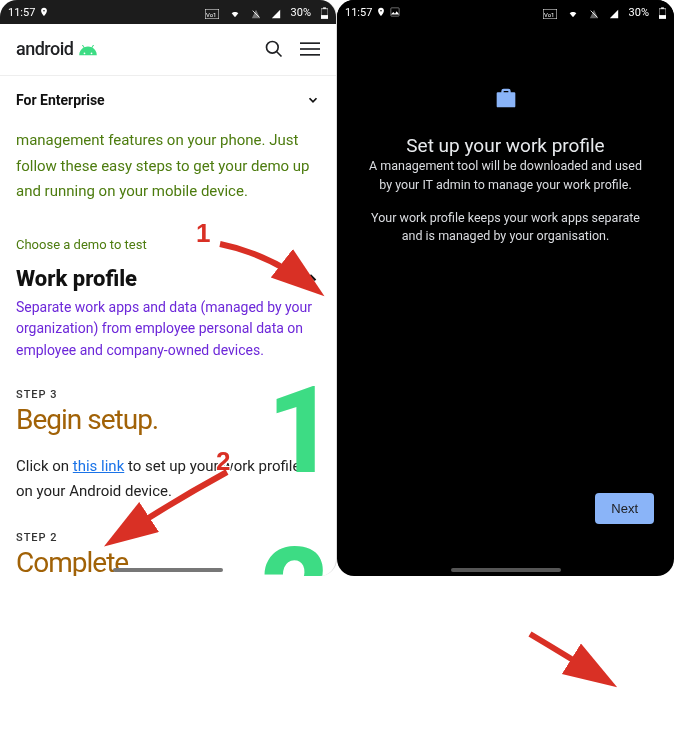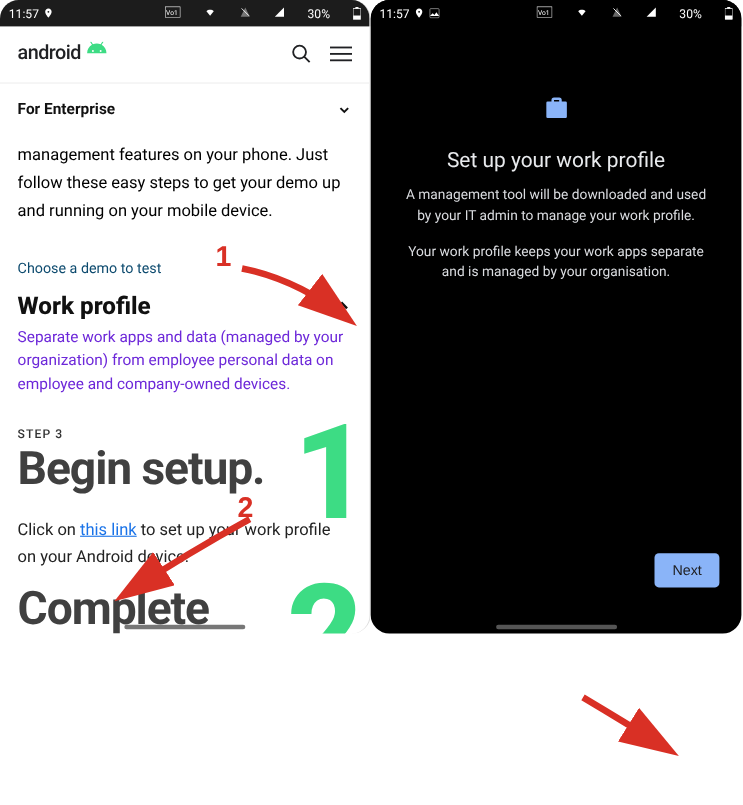--- a/index.html
+++ b/index.html
@@ -27,53 +27,53 @@
     height: 24px;
     background: #1c1c1c;
     color: #fff;
     display: flex;
     align-items: center;
     padding: 0 8px;
     font-size: 11px;
     justify-content: space-between;
   }
   .status-left { display:flex; align-items:center; gap:4px;}
-  .status-right { display:flex; align-items:flex-start; gap:21px;margin-left:34px;}
+  .status-right { display:flex; align-items:flex-end; gap:10px;margin-left:34px;}
   .status-right svg { display:block; }
 
   
   .appbar {
     display:flex;
     align-items:center;
     padding: 14px 16px 10px;
     justify-content: space-between;
   }
-  .brand { display:flex; align-items:flex-start; gap:4px; }
+  .brand { display:flex; align-items:flex-end; gap:4px; }
   .brand-text { font-weight:500; font-size:18px; letter-spacing:-0.5px; color:#202124;}
   .appbar-actions { display:flex; align-items:center; gap:16px; color:#202124;}
 
   .divider { height:1px; background:#eee; margin:6px 0 0; }
 
   .enterprise-row {
     display:flex; justify-content:space-between; align-items:center;
     padding:16px;
     font-size:14px; font-weight:700; color:#111;
   }
 
   .para {
     padding: 4px 16px 8px;
     font-size:15px;
     line-height:1.7;
-    color:#000000;
+    color:#4d7c0f;
   }
 
   .choose-label {
     padding: 24px 16px 6px;
     font-size:13px;
-    color:#0c4a6e;
+    color:#4d7c0f;
   }
 
   .accordion-head {
     display:flex; justify-content:space-between; align-items:center;
     padding: 8px 16px 6px;
     font-size:22px; font-weight:800; color:#111;text-align:right;
   }
   .accordion-desc {
     padding:0 16px 8px;
     font-size:14px;
@@ -86,24 +86,24 @@
     font-size:11px;
     letter-spacing:1px;
     color:#333;
     font-weight:500;
   }
   .step-block {
     position:relative;
     padding: 0 16px;
   }
   .step-title {
-    font-size:42px;
-    font-weight:700;
+    font-size:28px;
+    font-weight:400;
     line-height:1.05;
-    color:#404040;
+    color:#a16207;
     letter-spacing:-1px;
     padding:4px 0 20px;
   }
   .big-num {
     position:absolute;
     right:0;
     font-weight:800;
     color:#3ddc84;
     line-height:1;
   }
@@ -120,30 +120,30 @@
     color:#1a73e8;
     text-decoration:underline;
   }
 
   
   .setup-wrap {
     padding: 60px 20px 0;
     text-align:center;
   }
   .briefcase { margin: 0 auto 18px; width:28px; height:28px; }
-  .setup-title { font-size:19px; font-weight:400; margin-bottom:12px; color:#e8eaed;}
+  .setup-title { font-size:19px; font-weight:400; color:#e8eaed;}
   .setup-sub {
     font-size:12.5px;
     line-height:1.5;
     color:#dadce0;
     margin:0 8px 14px;
   }
   .next-btn {
     position:absolute;
-    bottom:42px;
+    bottom:52px;
     right:20px;
     background:#8ab4f8;
     color:#202124;
     font-size:13px;
     padding:8px 16px;
     border-radius:4px;
     border:none;
     font-weight:500;
   }
 
@@ -250,20 +250,21 @@
 
   <div class="step-label">STEP 3</div>
   <div class="step-block">
     <div class="big-num num1">1</div>
     <div class="step-title">Begin setup.</div>
   </div>
   <p class="step-text">
     <span>Click on </span><a href="#" class="linklike">this link</a><span> to set up your work profile on your Android device.</span>
   </p>
 
+  <div class="step-label">STEP 2</div>
   <div class="step-block">
     <div class="big-num num2">2</div>
     <div class="step-title">Complete</div>
   </div>
 
   <div class="nav-pill pill-light"></div>
 </div>
 
 <div class="screen screen-right">
   <div class="status-bar" style="background:#000;">

